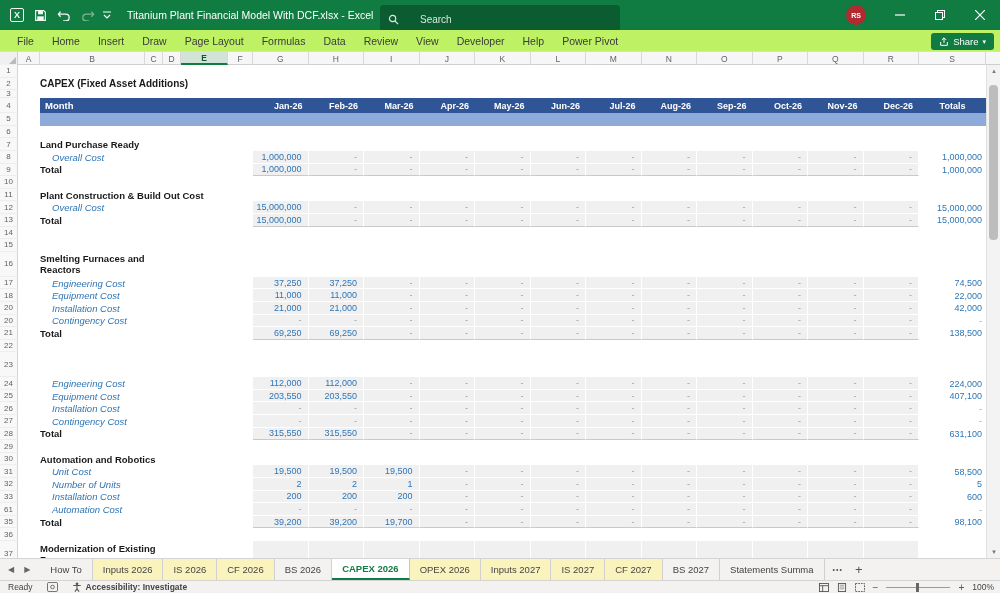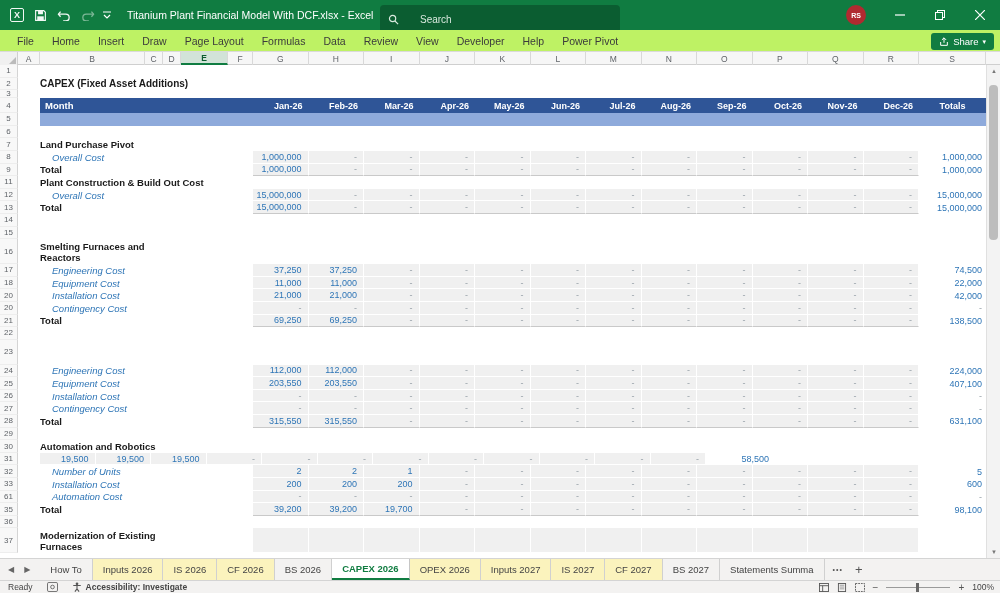--- a/index.html
+++ b/index.html
@@ -229,21 +229,21 @@
         <div class="spA"></div>
         <div class="band-fill"></div>
       </div>
       <div class="row blank">
         <div class="gut">6</div>
         <div class="spA"></div>
       </div>
       <div class="row section">
         <div class="gut">7</div>
         <div class="spA"></div>
-        <div class="c-label">Land Purchase Pivot</div>
+        <div class="c-label">Land Purchase Ready</div>
       </div>
       <div class="row item">
         <div class="gut">8</div>
         <div class="spA"></div>
         <div class="c-label">Overall Cost</div>
         <div class="c-val">1,000,000</div>
         <div class="c-val dash">-</div>
         <div class="c-val dash">-</div>
         <div class="c-val dash">-</div>
         <div class="c-val dash">-</div>
@@ -266,20 +266,24 @@
         <div class="c-val dash">-</div>
         <div class="c-val dash">-</div>
         <div class="c-val dash">-</div>
         <div class="c-val dash">-</div>
         <div class="c-val dash">-</div>
         <div class="c-val dash">-</div>
         <div class="c-val dash">-</div>
         <div class="c-val dash">-</div>
         <div class="c-val dash">-</div>
         <div class="c-tot">1,000,000</div>
+      </div>
+      <div class="row blank">
+        <div class="gut">10</div>
+        <div class="spA"></div>
       </div>
       <div class="row section">
         <div class="gut">11</div>
         <div class="spA"></div>
         <div class="c-label">Plant Construction &amp; Build Out Cost</div>
       </div>
       <div class="row item">
         <div class="gut">12</div>
         <div class="spA"></div>
         <div class="c-label">Overall Cost</div>
@@ -522,20 +526,21 @@
         <div class="spA"></div>
       </div>
       <div class="row section">
         <div class="gut">30</div>
         <div class="spA"></div>
         <div class="c-label">Automation and Robotics</div>
       </div>
       <div class="row item">
         <div class="gut">31</div>
         <div class="spA"></div>
+        <div class="c-label">Unit Cost</div>
         <div class="c-val">19,500</div>
         <div class="c-val">19,500</div>
         <div class="c-val">19,500</div>
         <div class="c-val dash">-</div>
         <div class="c-val dash">-</div>
         <div class="c-val dash">-</div>
         <div class="c-val dash">-</div>
         <div class="c-val dash">-</div>
         <div class="c-val dash">-</div>
         <div class="c-val dash">-</div>

